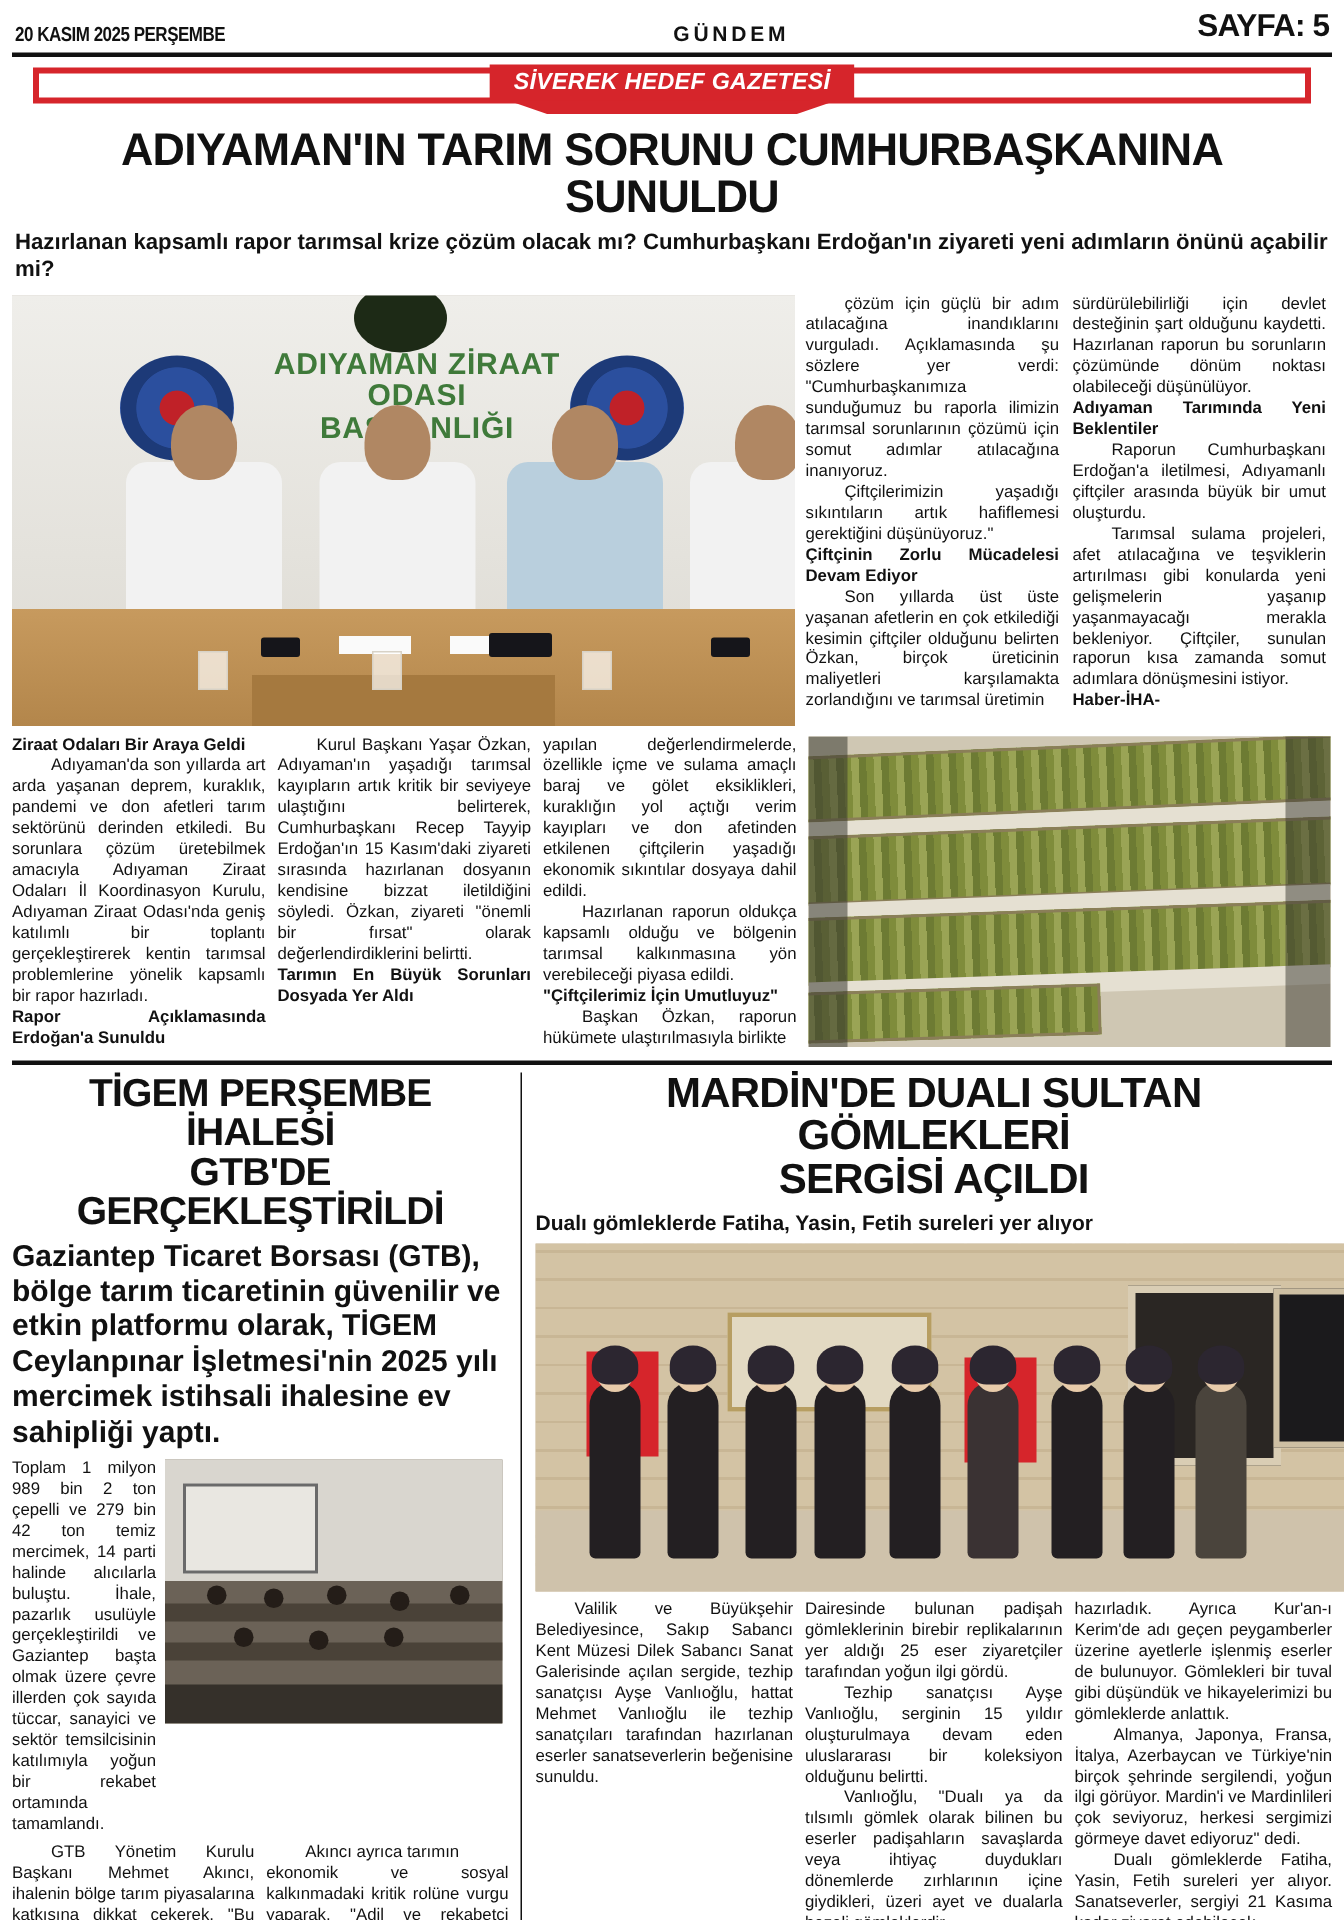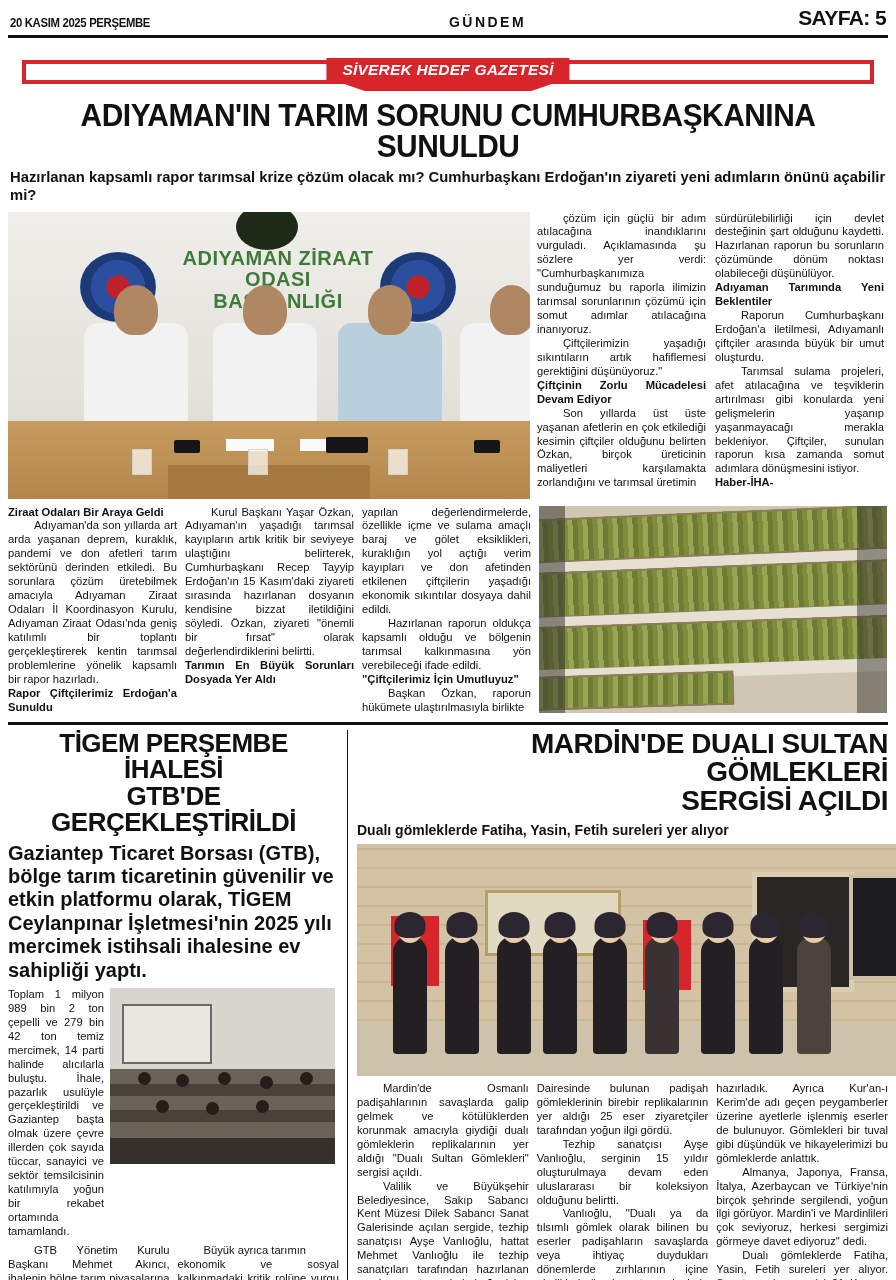--- a/index.html
+++ b/index.html
@@ -13,21 +13,21 @@
   .page{position:relative;width:896px;height:1280px;box-sizing:border-box;padding:0 8px;}
 
   
   .masthead{display:flex;align-items:flex-end;justify-content:space-between;padding:6px 2px 2px 2px;}
   .mast-date{font-size:13.5px;font-weight:bold;letter-spacing:-0.4px;transform:scaleX(0.84);transform-origin:left bottom;white-space:nowrap;}
   .mast-center{font-size:14px;font-weight:bold;letter-spacing:2.5px;}
   .mast-page{font-size:21px;font-weight:bold;letter-spacing:-0.6px;}
   .mast-rule{height:3px;background:#111;margin:3px 0 0 0;}
 
   
-  .banner-wrap{position:relative;height:30px;margin-top:20px;}
+  .banner-wrap{position:relative;height:30px;margin-top:5px;}
   .banner-bar{position:absolute;left:14px;right:14px;top:2px;height:24px;border:4px solid #d6252b;box-sizing:border-box;background:#fff;}
   .banner-tab{
     position:absolute;left:50%;transform:translateX(-50%);top:0px;
     background:#d6252b;color:#fff;font-weight:bold;font-size:15.5px;
     padding:3px 16px 4px 16px;letter-spacing:0.2px;white-space:nowrap;font-style:italic;
   }
   .banner-tab:after{
     content:"";position:absolute;left:12px;right:12px;bottom:-8px;height:9px;background:#d6252b;
     clip-path:polygon(0 0,100% 0,88% 100%,12% 100%);
   }
@@ -57,21 +57,21 @@
 
   hr.thick{border:none;border-top:3px solid #111;margin:7px 0 0 0;}
 
   
   .lower{display:flex;margin-top:5px;}
   .left-art{width:339px;padding-right:8px;box-sizing:border-box;}
   .right-art{width:541px;padding-left:9px;box-sizing:border-box;border-left:1.5px solid #111;}
 
   .h2l{font-weight:bold;font-size:26px;line-height:1.02;letter-spacing:-0.5px;text-align:center;}
   .lead{font-weight:bold;font-size:20px;line-height:1.17;margin-top:6px;}
-  .h2r{font-weight:bold;font-size:28px;line-height:1.03;letter-spacing:-0.5px;text-align:right;}
+  .h2r{font-weight:bold;font-size:28px;line-height:1.03;letter-spacing:-0.5px;text-align:center;}
   .leadr{font-weight:bold;font-size:14px;margin-top:6px;}
 
   .tigem-body{display:flex;gap:6px;margin-top:6px;}
   .tigem-narrow{width:96px;font-size:11.2px;line-height:1.245;text-align:justify;}
   .tigem-photo{width:225px;height:176px;overflow:hidden;position:relative;background:#8d8577;}
   .tigem-two{display:flex;gap:8px;margin-top:5px;}
   .tigem-two .col{width:163px;}
 
   .mardin-photo{width:541px;height:232px;overflow:hidden;position:relative;background:#cdbda4;margin-top:6px;}
   .mardin-cols{display:flex;gap:8px;margin-top:6px;}
@@ -181,29 +181,29 @@
         <p class="ind">Tarımsal sulama projeleri, afet atılacağına ve teşviklerin artırılması gibi konularda yeni gelişmelerin yaşanıp yaşanmayacağı merakla bekleniyor. Çiftçiler, sunulan raporun kısa zamanda somut adımlara dönüşmesini istiyor.</p>
         <p class="sub">Haber-İHA-</p>
       </div>
     </div>
   </div>
 
   <div class="mid-zone">
     <div class="col">
       <p class="sub">Ziraat Odaları Bir Araya Geldi</p>
       <p class="ind">Adıyaman'da son yıllarda art arda yaşanan deprem, kuraklık, pandemi ve don afetleri tarım sektörünü derinden etkiledi. Bu sorunlara çözüm üretebilmek amacıyla Adıyaman Ziraat Odaları İl Koordinasyon Kurulu, Adıyaman Ziraat Odası'nda geniş katılımlı bir toplantı gerçekleştirerek kentin tarımsal problemlerine yönelik kapsamlı bir rapor hazırladı.</p>
-      <p class="sub">Rapor Çiftçilerimiz Erdoğan'a Sunuldu</p>
+      <p class="sub">Rapor Açıklamasında Erdoğan'a Sunuldu</p>
     </div>
     <div class="col">
       <p class="ind">Kurul Başkanı Yaşar Özkan, Adıyaman'ın yaşadığı tarımsal kayıpların artık kritik bir seviyeye ulaştığını belirterek, Cumhurbaşkanı Recep Tayyip Erdoğan'ın 15 Kasım'daki ziyareti sırasında hazırlanan dosyanın kendisine bizzat iletildiğini söyledi. Özkan, ziyareti "önemli bir fırsat" olarak değerlendirdiklerini belirtti.</p>
       <p class="sub">Tarımın En Büyük Sorunları Dosyada Yer Aldı</p>
     </div>
     <div class="col">
       <p>yapılan değerlendirmelerde, özellikle içme ve sulama amaçlı baraj ve gölet eksiklikleri, kuraklığın yol açtığı verim kayıpları ve don afetinden etkilenen çiftçilerin yaşadığı ekonomik sıkıntılar dosyaya dahil edildi.</p>
-      <p class="ind">Hazırlanan raporun oldukça kapsamlı olduğu ve bölgenin tarımsal kalkınmasına yön verebileceği ifade edildi.</p>
+      <p class="ind">Hazırlanan raporun oldukça kapsamlı olduğu ve bölgenin tarımsal kalkınmasına yön verebileceği piyasa edildi.</p>
       <p class="sub">"Çiftçilerimiz İçin Umutluyuz"</p>
       <p class="ind">Başkan Özkan, raporun hükümete ulaştırılmasıyla birlikte</p>
     </div>
 
     <div class="mid-photo">
       <div class="ph2-bg"></div>
       <div class="ph2-band" style="top:6px;height:44px;transform:rotate(-2.4deg)"></div>
       <div class="ph2-strip" style="top:50px;height:11px;transform:rotate(-2.4deg)"></div>
       <div class="ph2-band" style="top:60px;height:46px;transform:rotate(-2.2deg)"></div>
       <div class="ph2-strip" style="top:105px;height:12px;transform:rotate(-2.2deg)"></div>
@@ -241,21 +241,21 @@
           <div class="ph3-head" style="left:96px;top:114px"></div>
           <div class="ph3-head" style="left:146px;top:112px"></div>
         </div>
       </div>
 
       <div class="tigem-two">
         <div class="col">
           <p class="ind">GTB Yönetim Kurulu Başkanı Mehmet Akıncı, ihalenin bölge tarım piyasalarına katkısına dikkat çekerek, "Bu organizasyon, ürünlerin piyasa değerinin belirlenmesine katkı sağlarken, bölge tarım ticaretine de önemli bir dinamizm kazandırdı. TİGEM ile yürüttüğümüz birçok ihale, tarımsal ticaretin sürdürülebilirliği açısından stratejik öneme sahip" dedi.</p>
         </div>
         <div class="col">
-          <p class="ind">Büyük ayrıca tarımın</p>
+          <p class="ind">Akıncı ayrıca tarımın</p>
           <p>ekonomik ve sosyal kalkınmadaki kritik rolüne vurgu yaparak, "Adil ve rekabetçi piyasa koşulları oluşturmak, üreticiden tüccara her halkada değer oluşturmak önceliğimizdir. Bu tür ihaleler sayesinde hem üretim hem ticaret kazanıyor, tarım sektörünün sürdürülebilirliği destekleniyor. GTB olarak bu anlayışla, sektöre değer katan her organizasyonun içinde olmaya devam edeceğiz" diye konuştu.</p>
 
         </div>
       </div>
     </div>
 
     <div class="right-art">
       <div class="h2r">MARDİN'DE DUALI SULTAN GÖMLEKLERİ</div>
       <div class="h2r">SERGİSİ AÇILDI</div>
       <div class="leadr">Dualı gömleklerde Fatiha, Yasin, Fetih sureleri yer alıyor</div>
@@ -274,21 +274,20 @@
         <div class="ph4-p" style="left:186px"></div>
         <div class="ph4-p" style="left:236px"></div>
         <div class="ph4-p" style="left:288px;background:#3a3233"></div>
         <div class="ph4-p" style="left:344px"></div>
         <div class="ph4-p" style="left:392px"></div>
         <div class="ph4-p" style="left:440px;background:#4a443c"></div>
       </div>
 
       <div class="mardin-cols">
         <div class="col">
-          <p class="ind">Mardin'de Osmanlı padişahlarının savaşlarda galip gelmek ve kötülüklerden korunmak amacıyla giydiği dualı gömleklerin replikalarının yer aldığı "Dualı Sultan Gömlekleri" sergisi açıldı.</p>
           <p class="ind">Valilik ve Büyükşehir Belediyesince, Sakıp Sabancı Kent Müzesi Dilek Sabancı Sanat Galerisinde açılan sergide, tezhip sanatçısı Ayşe Vanlıoğlu, hattat Mehmet Vanlıoğlu ile tezhip sanatçıları tarafından hazırlanan eserler sanatseverlerin beğenisine sunuldu.</p>
 
         </div>
         <div class="col">
           <p>Dairesinde bulunan padişah gömleklerinin birebir replikalarının yer aldığı 25 eser ziyaretçiler tarafından yoğun ilgi gördü.</p>
           <p class="ind">Tezhip sanatçısı Ayşe Vanlıoğlu, serginin 15 yıldır oluşturulmaya devam eden uluslararası bir koleksiyon olduğunu belirtti.</p>
           <p class="ind">Vanlıoğlu, "Dualı ya da tılsımlı gömlek olarak bilinen bu eserler padişahların savaşlarda veya ihtiyaç duydukları dönemlerde zırhlarının içine giydikleri, üzeri ayet ve dualarla bezeli gömleklerdir.</p>
 
         </div>
         <div class="col">

